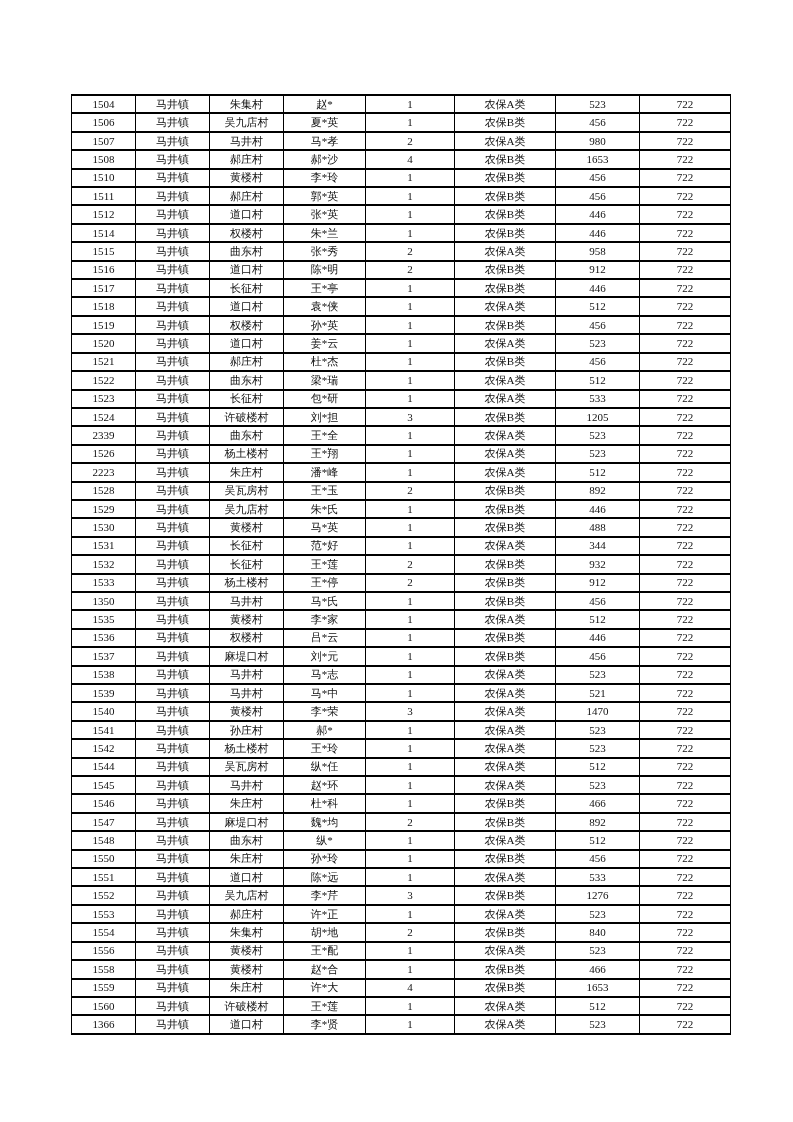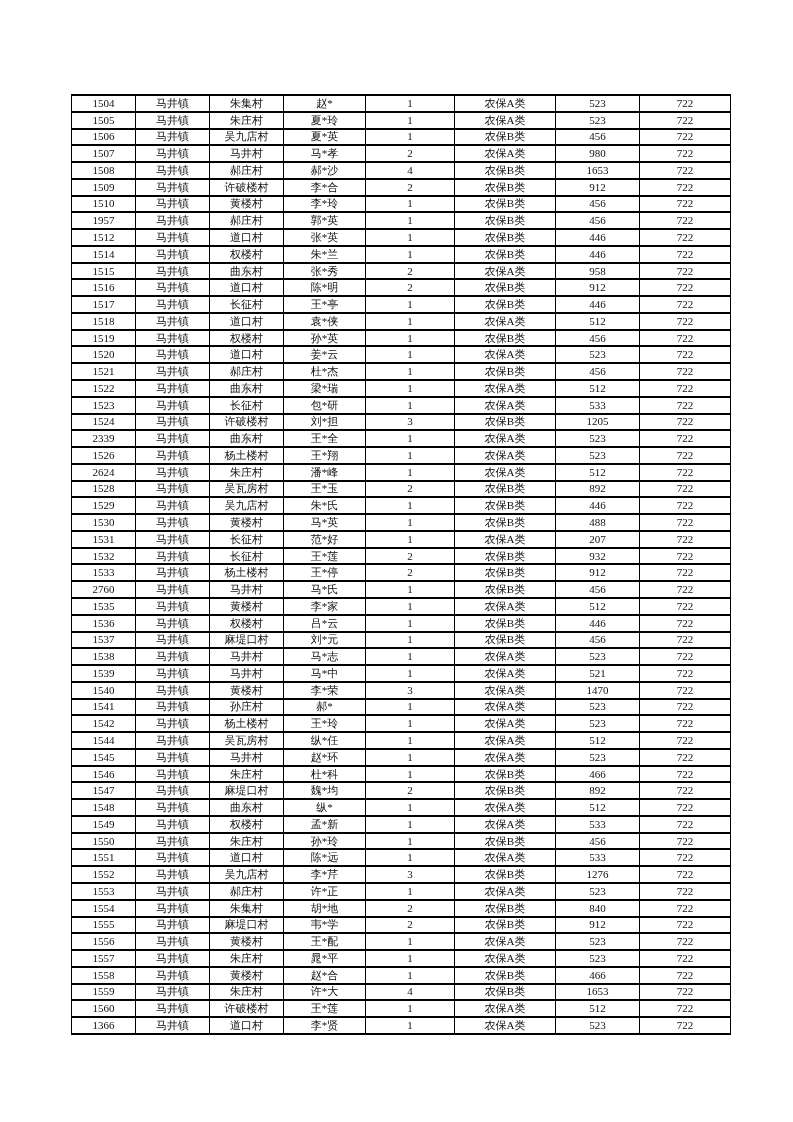--- a/index.html
+++ b/index.html
@@ -64,30 +64,20 @@
           <td>1504</td>
           <td>马井镇</td>
           <td>朱集村</td>
           <td>赵*</td>
           <td>1</td>
           <td>农保A类</td>
           <td>523</td>
           <td>722</td>
         </tr>
         <tr>
-          <td>1505</td>
-          <td>马井镇</td>
-          <td>朱庄村</td>
-          <td>夏*玲</td>
-          <td>1</td>
-          <td>农保A类</td>
-          <td>523</td>
-          <td>722</td>
-        </tr>
-        <tr>
           <td>1506</td>
           <td>马井镇</td>
           <td>吴九店村</td>
           <td>夏*英</td>
           <td>1</td>
           <td>农保B类</td>
           <td>456</td>
           <td>722</td>
         </tr>
         <tr>
@@ -104,41 +94,31 @@
           <td>1508</td>
           <td>马井镇</td>
           <td>郝庄村</td>
           <td>郝*沙</td>
           <td>4</td>
           <td>农保B类</td>
           <td>1653</td>
           <td>722</td>
         </tr>
         <tr>
-          <td>1509</td>
-          <td>马井镇</td>
-          <td>许破楼村</td>
-          <td>李*合</td>
-          <td>2</td>
-          <td>农保B类</td>
-          <td>912</td>
-          <td>722</td>
-        </tr>
-        <tr>
           <td>1510</td>
           <td>马井镇</td>
           <td>黄楼村</td>
           <td>李*玲</td>
           <td>1</td>
           <td>农保B类</td>
           <td>456</td>
           <td>722</td>
         </tr>
         <tr>
-          <td>1957</td>
+          <td>1511</td>
           <td>马井镇</td>
           <td>郝庄村</td>
           <td>郭*英</td>
           <td>1</td>
           <td>农保B类</td>
           <td>456</td>
           <td>722</td>
         </tr>
         <tr>
           <td>1512</td>
@@ -274,21 +254,21 @@
           <td>1526</td>
           <td>马井镇</td>
           <td>杨土楼村</td>
           <td>王*翔</td>
           <td>1</td>
           <td>农保A类</td>
           <td>523</td>
           <td>722</td>
         </tr>
         <tr>
-          <td>2624</td>
+          <td>2223</td>
           <td>马井镇</td>
           <td>朱庄村</td>
           <td>潘*峰</td>
           <td>1</td>
           <td>农保A类</td>
           <td>512</td>
           <td>722</td>
         </tr>
         <tr>
           <td>1528</td>
@@ -320,21 +300,21 @@
           <td>488</td>
           <td>722</td>
         </tr>
         <tr>
           <td>1531</td>
           <td>马井镇</td>
           <td>长征村</td>
           <td>范*好</td>
           <td>1</td>
           <td>农保A类</td>
-          <td>207</td>
+          <td>344</td>
           <td>722</td>
         </tr>
         <tr>
           <td>1532</td>
           <td>马井镇</td>
           <td>长征村</td>
           <td>王*莲</td>
           <td>2</td>
           <td>农保B类</td>
           <td>932</td>
@@ -344,21 +324,21 @@
           <td>1533</td>
           <td>马井镇</td>
           <td>杨土楼村</td>
           <td>王*停</td>
           <td>2</td>
           <td>农保B类</td>
           <td>912</td>
           <td>722</td>
         </tr>
         <tr>
-          <td>2760</td>
+          <td>1350</td>
           <td>马井镇</td>
           <td>马井村</td>
           <td>马*氏</td>
           <td>1</td>
           <td>农保B类</td>
           <td>456</td>
           <td>722</td>
         </tr>
         <tr>
           <td>1535</td>
@@ -484,30 +464,20 @@
           <td>1548</td>
           <td>马井镇</td>
           <td>曲东村</td>
           <td>纵*</td>
           <td>1</td>
           <td>农保A类</td>
           <td>512</td>
           <td>722</td>
         </tr>
         <tr>
-          <td>1549</td>
-          <td>马井镇</td>
-          <td>权楼村</td>
-          <td>孟*新</td>
-          <td>1</td>
-          <td>农保A类</td>
-          <td>533</td>
-          <td>722</td>
-        </tr>
-        <tr>
           <td>1550</td>
           <td>马井镇</td>
           <td>朱庄村</td>
           <td>孙*玲</td>
           <td>1</td>
           <td>农保B类</td>
           <td>456</td>
           <td>722</td>
         </tr>
         <tr>
@@ -544,44 +514,24 @@
           <td>1554</td>
           <td>马井镇</td>
           <td>朱集村</td>
           <td>胡*地</td>
           <td>2</td>
           <td>农保B类</td>
           <td>840</td>
           <td>722</td>
         </tr>
         <tr>
-          <td>1555</td>
-          <td>马井镇</td>
-          <td>麻堤口村</td>
-          <td>韦*学</td>
-          <td>2</td>
-          <td>农保B类</td>
-          <td>912</td>
-          <td>722</td>
-        </tr>
-        <tr>
           <td>1556</td>
           <td>马井镇</td>
           <td>黄楼村</td>
           <td>王*配</td>
-          <td>1</td>
-          <td>农保A类</td>
-          <td>523</td>
-          <td>722</td>
-        </tr>
-        <tr>
-          <td>1557</td>
-          <td>马井镇</td>
-          <td>朱庄村</td>
-          <td>晁*平</td>
           <td>1</td>
           <td>农保A类</td>
           <td>523</td>
           <td>722</td>
         </tr>
         <tr>
           <td>1558</td>
           <td>马井镇</td>
           <td>黄楼村</td>
           <td>赵*合</td>

